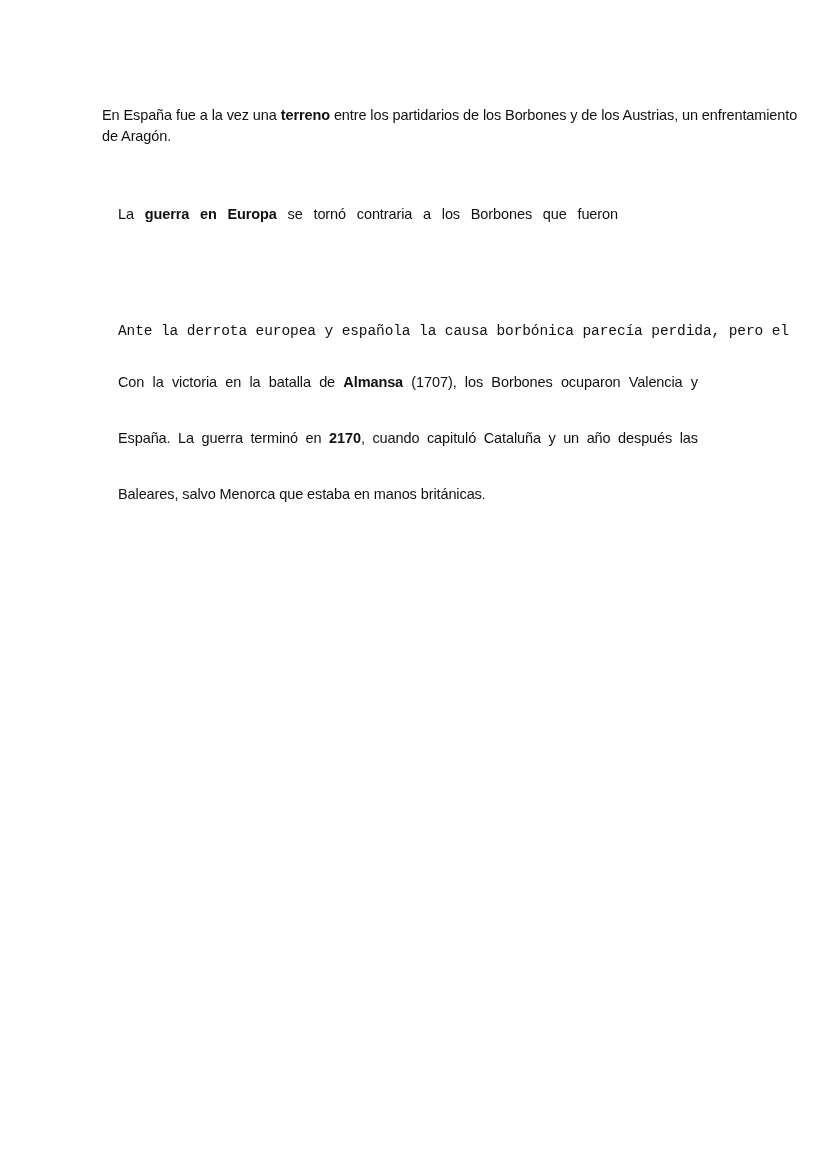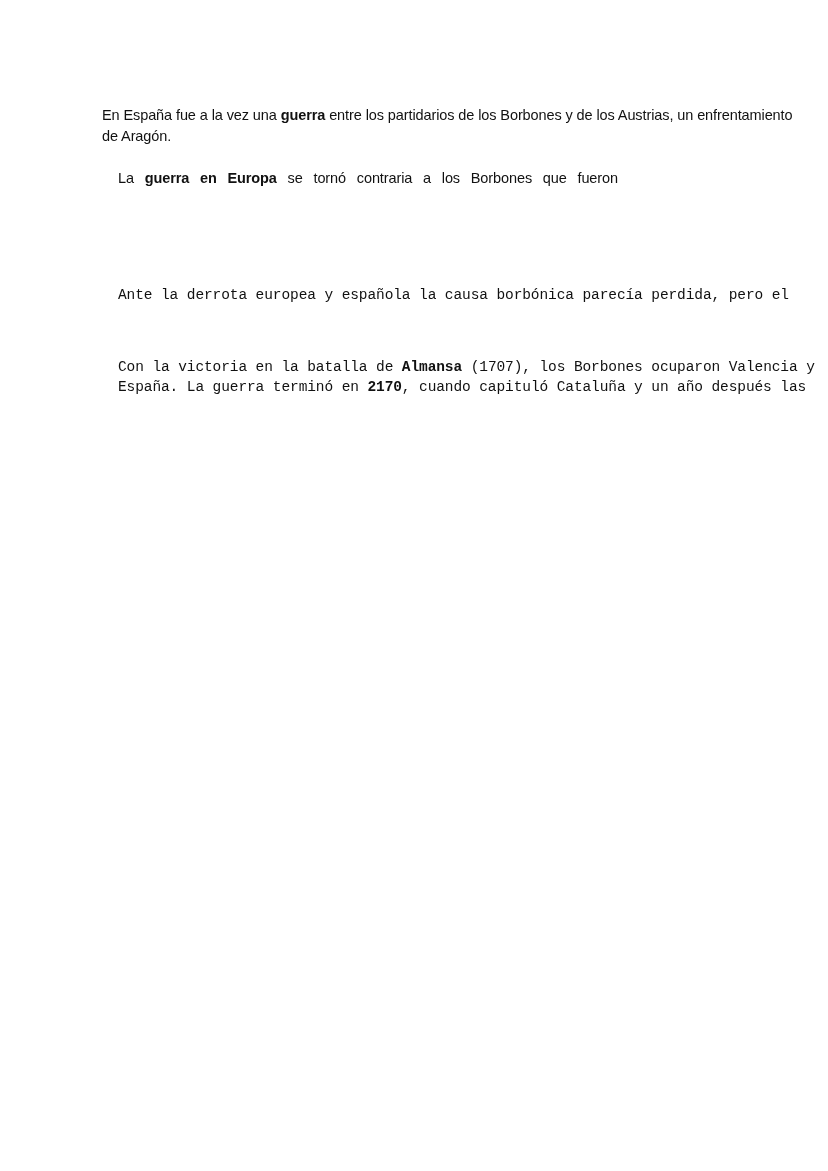--- a/index.html
+++ b/index.html
@@ -31,48 +31,49 @@
       letter-spacing: -0.1px;
     }
     .intro .line { display: block; }
     .block {
       position: absolute;
       left: 118px;
       font-size: 14.5px;
       line-height: 20px;
       letter-spacing: -0.1px;
     }
-    .block .line { display: block; white-space: nowrap; }
+    .block .line { display: block; white-space: nowrap; margin-top: 36px; }
     .justify .line.j {
       text-align: justify;
       text-align-last: justify;
     }
     .p1 { top: 168px; width: 500px; }
     .p1 .line.tight { line-height: 17px; }
     .p2 { top: 285px; width: 582px; font-family: Liberation Mono, monospace; }
-    .p3 { top: 357px; width: 580px; font-family: Liberation Mono, monospace; }
+    .p3 { top: 336px; width: 580px; }
     b { font-weight: bold; }
     .small-tail { font-size: 12.5px; }
   </style>
 </head>
 <body>
 
 <div class="page">
 
   <div class="intro">
-    <span class="line"><span>En España fue a la vez una </span><b>guerra</b><span> entre los partidarios de los Borbones y de los Austrias, un enfrentamiento</span></span>
+    <span class="line"><span>En España fue a la vez una </span><b>terreno</b><span> entre los partidarios de los Borbones y de los Austrias, un enfrentamiento</span></span>
     <span class="line">de Aragón.</span>
   </div>
 
   <div class="block p1 justify">
     <span class="line j"><span>La </span><b>guerra en Europa</b><span> se tornó contraria a los Borbones que fueron</span></span>
   </div>
 
   <div class="block p2 justify">
     <span class="line j">Ante la derrota europea y española la causa borbónica parecía perdida, pero el</span>
   </div>
 
   <div class="block p3 justify">
     <span class="line j"><span>Con la victoria en la batalla de </span><b>Almansa</b><span> (1707), los Borbones  ocuparon Valencia y</span></span>
     <span class="line j"><span>España.  La guerra terminó en </span><b>2170</b><span>, cuando capituló Cataluña y un año después las</span></span>
+    <span class="line"><span>Baleares, salvo Menorca  que estaba en manos británicas</span><span class="small-tail">.</span></span>
   </div>
 
 </div>
 
 </body></html>

